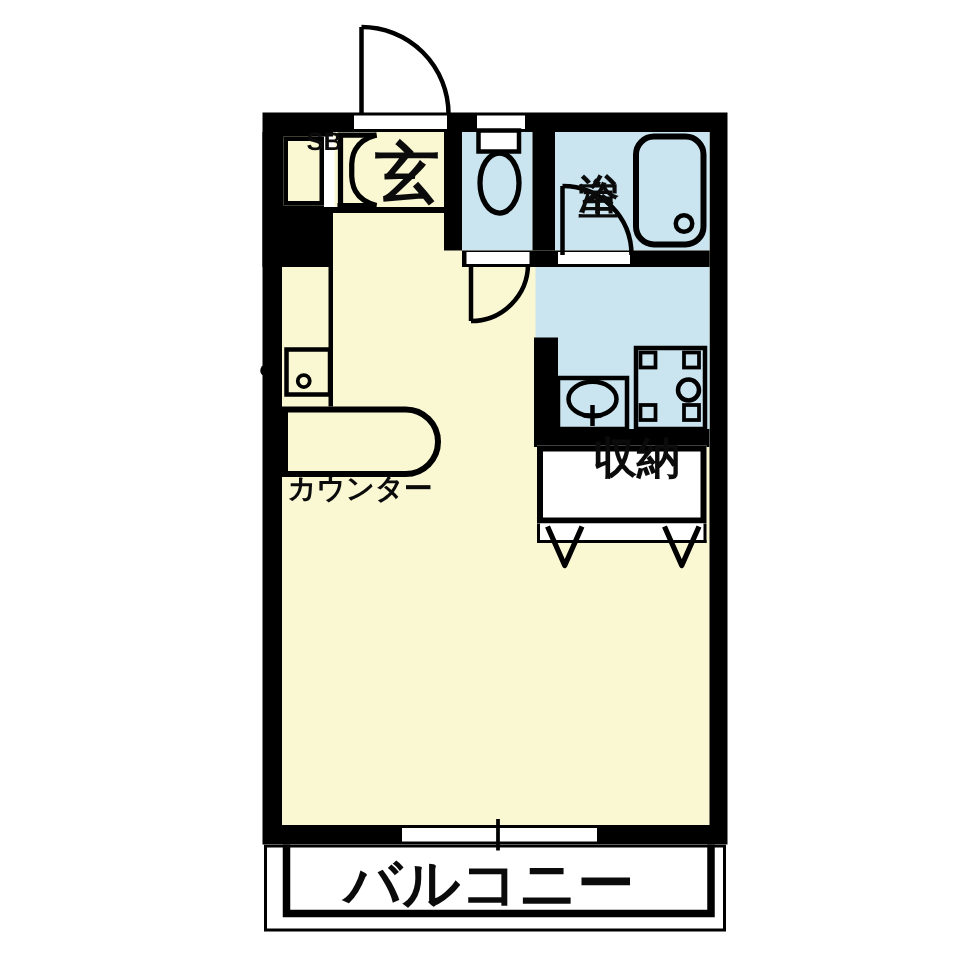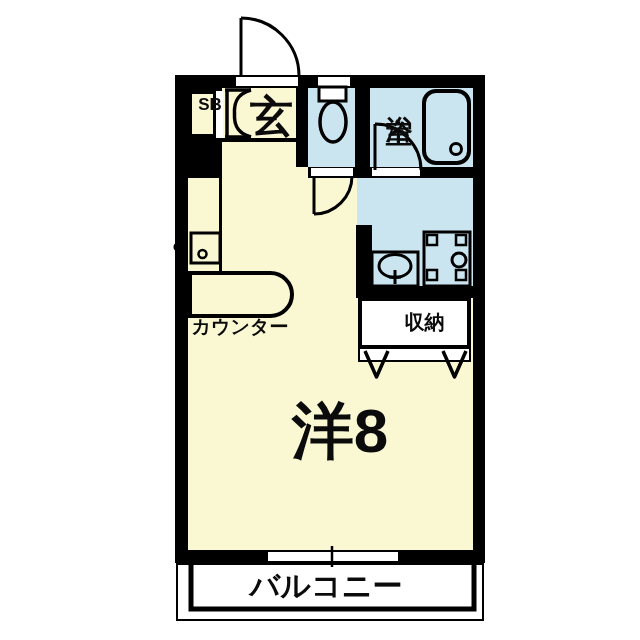--- a/index.html
+++ b/index.html
@@ -113,21 +113,20 @@
     <g stroke-width="3.5" stroke-linejoin="round">
       <path d="M365,351 L376.5,377 L388,351"></path>
       <path d="M443,351 L454.5,377 L466,351"></path>
     </g>
 
     <path d="M332,546 L332,567" stroke-width="2.5"></path>
 
     <path d="M191,563 L191,609 L474,609 L474,563" stroke-width="5"></path>
   </svg>
 
-  <div class="lbl stack" style="left:192px;top:95px;width:36px;font-size:17px;line-height:20px;">SB</div>
+  <div class="lbl stack" style="left:192px;top:85px;width:36px;font-size:17px;line-height:20px;text-align:right;">SB</div>
   <div class="lbl" style="left:250px;top:95px;font-size:43px;">玄</div>
   <div class="lbl vtext" style="left:385px;top:94px;font-size:27px;letter-spacing:2px;">浴室</div>
   <div class="lbl center" style="left:188px;top:285px;width:104px;font-size:19px;margin-top:32px;">カウンター</div>
-  <div class="lbl center" style="left:358px;top:312px;width:133px;font-size:20px;">収納</div>
-  <div class="lbl center" style="left:240px;top:400px;width:200px;font-size:62px;">洋8</div>
-  <div class="lbl center" style="left:176px;top:571px;width:300px;font-size:30px;">バルコニー</div>
+  <div class="lbl center" style="left:358px;top:292px;width:133px;font-size:29px;">収納</div>
+  <div class="lbl center" style="left:176px;top:571px;width:300px;font-size:38px;">バルコニー</div>
 
 </div>
 
 </body></html>

